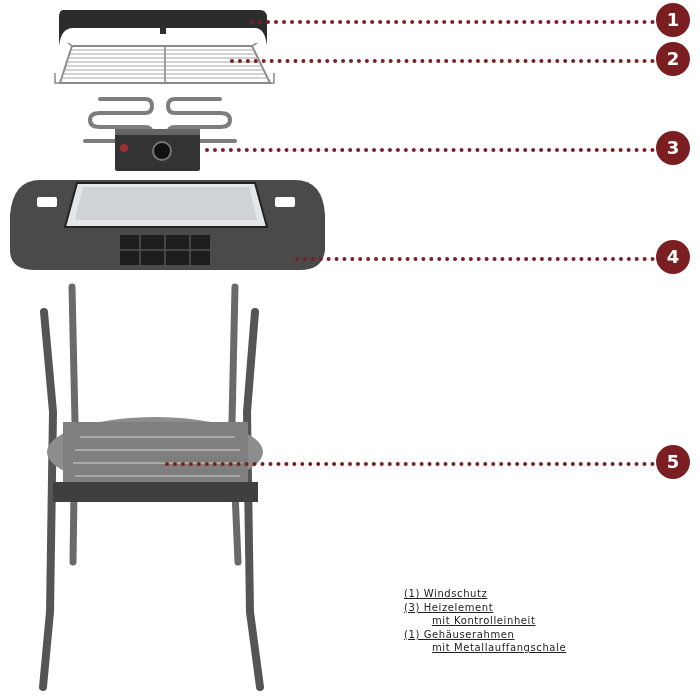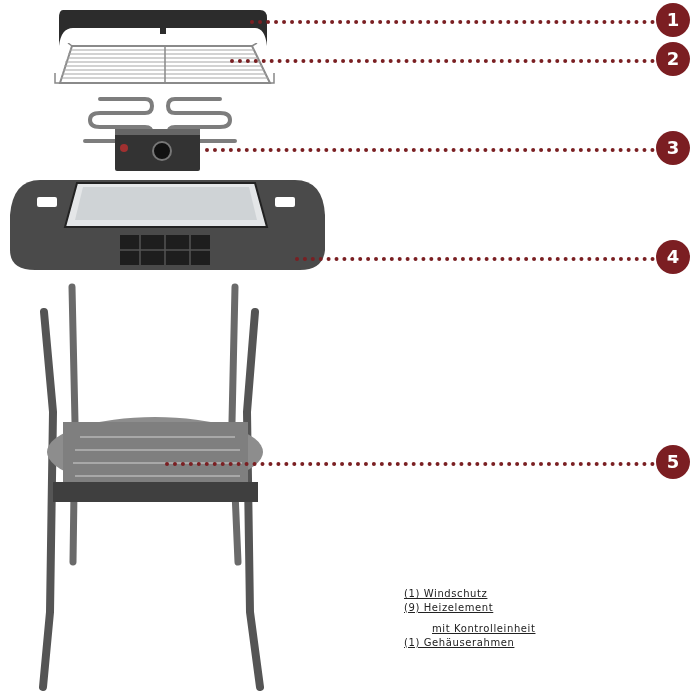--- a/index.html
+++ b/index.html
@@ -3,21 +3,21 @@
 <meta charset="utf-8">
 <style>
   html, body { margin:0; padding:0; }
   body { width:700px; height:700px; background:#ffffff; position:relative; overflow:hidden; font-family:"DejaVu Sans", sans-serif; }
   .abs { position:absolute; }
   .callout-line { position:absolute; height:0; border-top:4px dotted #7a1f22; }
   .badge { position:absolute; width:34px; height:34px; border-radius:50%; background:#7b1e22; color:#fff;
            font-family:"DejaVu Sans", sans-serif; font-weight:bold; font-size:18px; line-height:34px; text-align:center; }
   .legend { position:absolute; left:404px; top:587px; font-family:"DejaVu Sans", sans-serif; font-size:10px; line-height:13.6px; color:#222; letter-spacing:0.6px;text-decoration:underline; }
   .legend .row { white-space:nowrap; }
-  .legend .indent { padding-left:28px;margin-top:8px; }
+  .legend .indent { padding-left:28px; }
 </style>
 </head>
 <body>
 
 <svg class="abs" style="left:55px;top:8px" width="215" height="40" viewBox="0 0 215 40">
   <path d="M8 2 H205 Q212 2 212 10 V38 Q210 20 200 20 H18 Q6 20 4 38 V10 Q4 2 8 2 Z" fill="#2c2c2c"></path>
   <rect x="105" y="20" width="6" height="6" fill="#2c2c2c"></rect>
 </svg>
 
 <svg class="abs" style="left:52px;top:43px" width="225" height="45" viewBox="0 0 225 45">
@@ -89,16 +89,17 @@
 <div class="callout-line" style="left:165px;top:462px;width:490px"></div>
 
 <div class="badge" style="left:656px;top:3px">1</div>
 <div class="badge" style="left:656px;top:42px">2</div>
 <div class="badge" style="left:656px;top:131px">3</div>
 <div class="badge" style="left:656px;top:240px">4</div>
 <div class="badge" style="left:656px;top:445px">5</div>
 
 <div class="legend">
   <div class="row">(1) Windschutz</div>
-  <div class="row">(9) Heizelement</div>
+  <div class="row">(3) Heizelement</div>
   <div class="row indent">mit Kontrolleinheit</div>
   <div class="row">(1) Gehäuserahmen</div>
+  <div class="row indent">mit Metallauffangschale</div>
 </div>
 
 </body></html>

